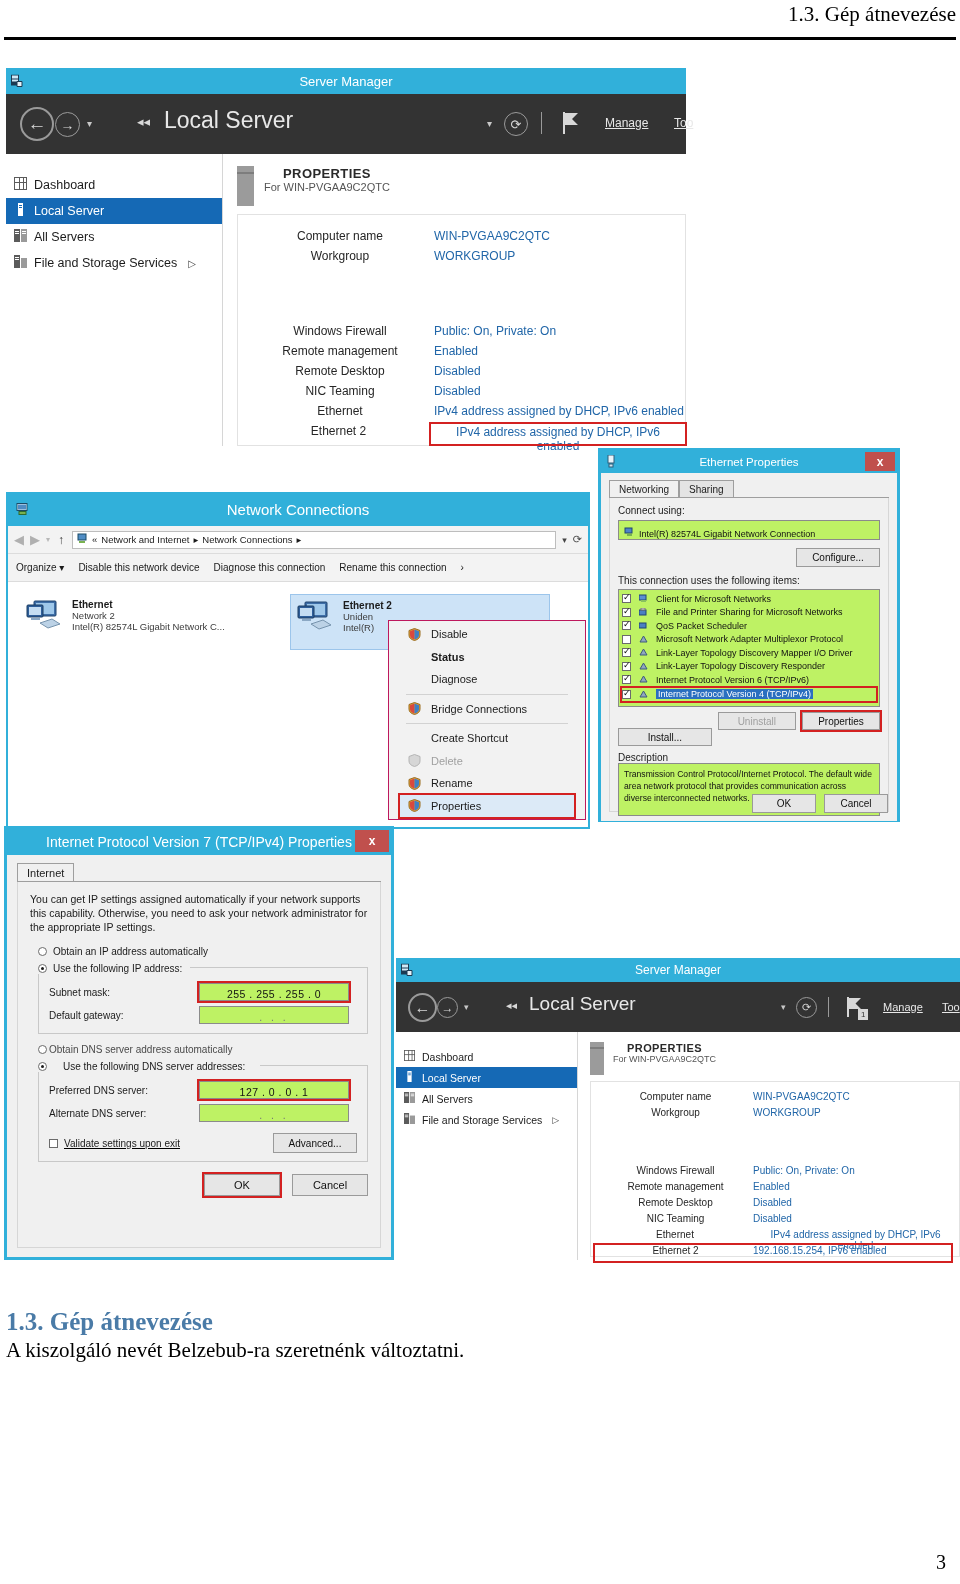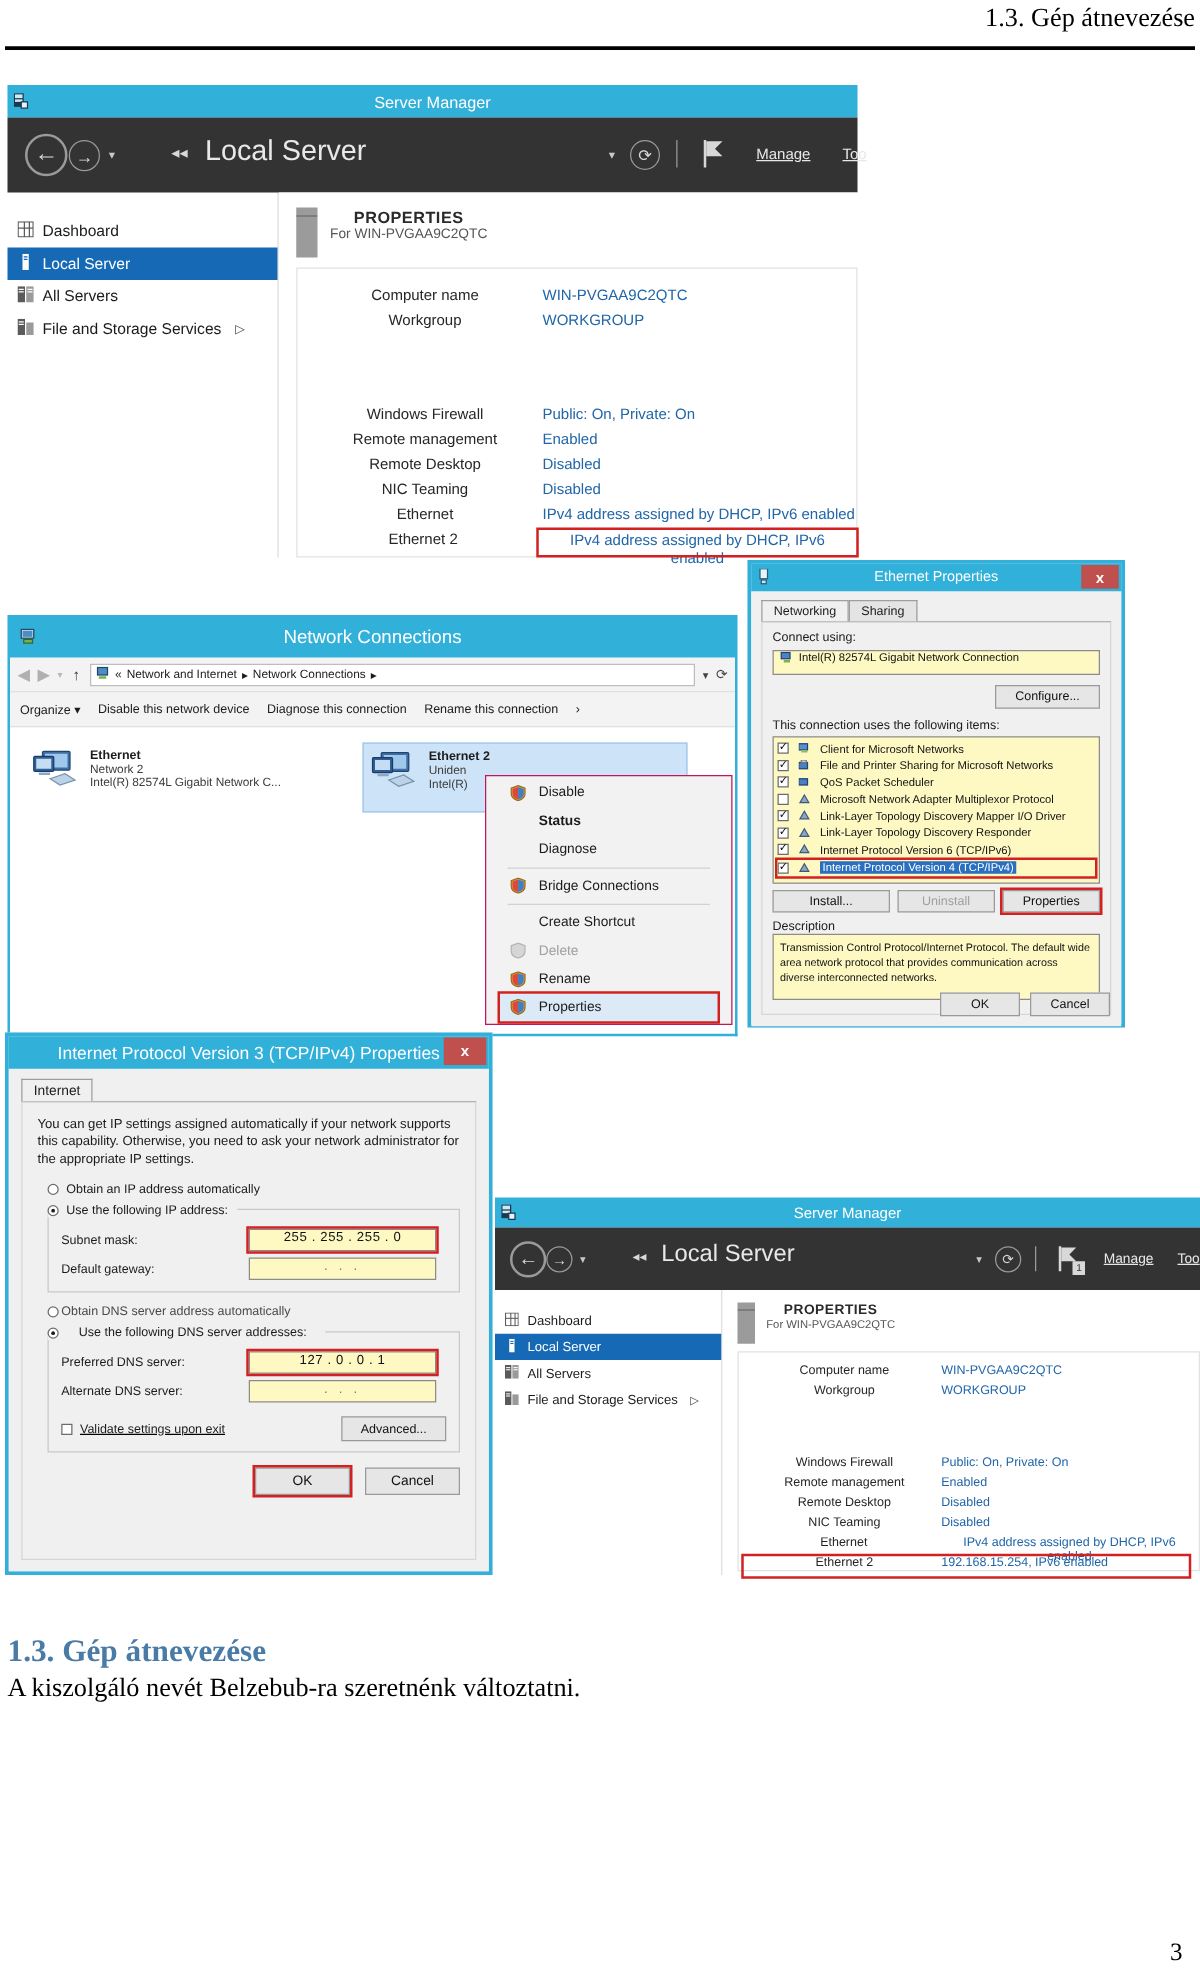--- a/index.html
+++ b/index.html
@@ -130,23 +130,23 @@
   }
   .dlg-inner { background:#f0f0f0; }
   .tabstrip { display:flex; gap:0; border-bottom:1px solid #9e9e9e;
               font-family:"Liberation Sans", sans-serif; font-size:10px; }
   .tab { padding:3px 9px 2px; border:1px solid #9e9e9e; border-bottom:none;
          background:#e4e4e4; color:#1b1b1b; }
   .tab.active { background:#f0f0f0; position:relative; top:0; }
   .panel { background:#f0f0f0; border:1px solid #d6d6d6; }
   .grp { border:1px solid #c8c8c8; position:relative; }
   .field {
-    border:1px solid #8b8b8b; background:#fef9c3;
+    border:1px solid #8b8b8b; background:#bef264;
     font-family:"Liberation Sans", sans-serif; font-size:10.5px;
-    display:flex; align-items:flex-start; color:#111;
+    display:flex; align-items:flex-end; color:#111;
   }
   .btn {
     border:1px solid #9a9a9a; background:#e6e6e6; color:#111;
     font-family:"Liberation Sans", sans-serif; font-size:10px;
     display:flex; align-items:center; justify-content:center;
   }
   .btn.dis { color:#9f9f9f; }
   .radio { width:9px; height:9px; border:1px solid #6b6b6b; border-radius:50%;
            background:#fff; position:relative; flex:0 0 9px; }
   .radio.on::after { content:""; position:absolute; left:2px; top:2px;
@@ -404,21 +404,21 @@
         <div class="listrow sel hl-red" style="margin-top:1px;">
           <span class="cbox on"></span>
           <span class="proto-ico"><svg width="9" height="9" viewBox="0 0 9 9">
                 <path d="M4.5 1 L8 7 L1 7 Z" fill="#8fa6c0" stroke="#3d5a7a"></path>
               </svg></span>
           <span class="t">Internet Protocol Version 4 (TCP/IPv4)</span>
         </div>
       </div>
 
       <div style="display:flex; gap:6px; margin:5px 0 6px 0;">
-        <div class="btn" style="width:96px; height:18px;">Install...</div>
+        <div class="btn" style="width:96px; height:18px;margin-top:16px;">Install...</div>
         <div class="btn dis" style="width:80px; height:18px;">Uninstall</div>
         <div class="btn hl-red" style="width:80px; height:18px;">Properties</div>
       </div>
 
       <div class="lbl-s">Description</div>
       <div class="field" style="height:53px; display:block; padding:4px 5px; font-size:8.6px; line-height:12px;">
         <span>Transmission Control Protocol/Internet Protocol. The default wide area network protocol that provides communication across diverse interconnected networks.</span>
       </div>
     </div>
 
@@ -573,21 +573,21 @@
           <path d="M6.5 1.5 L6.5 11.6 Q2 10.2 2 7 L2 3.2 Z" fill="#d9493e"></path>
           <path d="M6.5 1.5 L11 3.2 L11 7 Q11 10.2 6.5 11.6 Z" fill="#3f7fc4"></path>
         </svg>
     </span>
     <span class="lbl">Properties</span>
   </div>
 </div>
 
 <div class="dlg" style="left:4px; top:826px; width:390px; height:434px;">
   <div class="dlg-title" style="height:26px; font-size:14px;">
-    <span>Internet Protocol Version 3 (TCP/IPv4) Properties</span>
+    <span>Internet Protocol Version 7 (TCP/IPv4) Properties</span>
     <span class="dlg-close" style="height:22px; width:34px;">x</span>
   </div>
 
   <div class="dlg-inner" style="padding:8px 10px; height:402px;">
     <div class="tabstrip" style="font-size:11px;">
       <div class="tab active">Internet</div>
     </div>
 
     <div class="panel" style="padding:10px 12px; height:366px; border-top:none;">
       <div class="lbl-s" style="font-size:10.5px; line-height:14px; margin-bottom:12px;">You can get IP settings assigned automatically if your network supports this capability. Otherwise, you need to ask your network administrator for the appropriate IP settings.</div>

